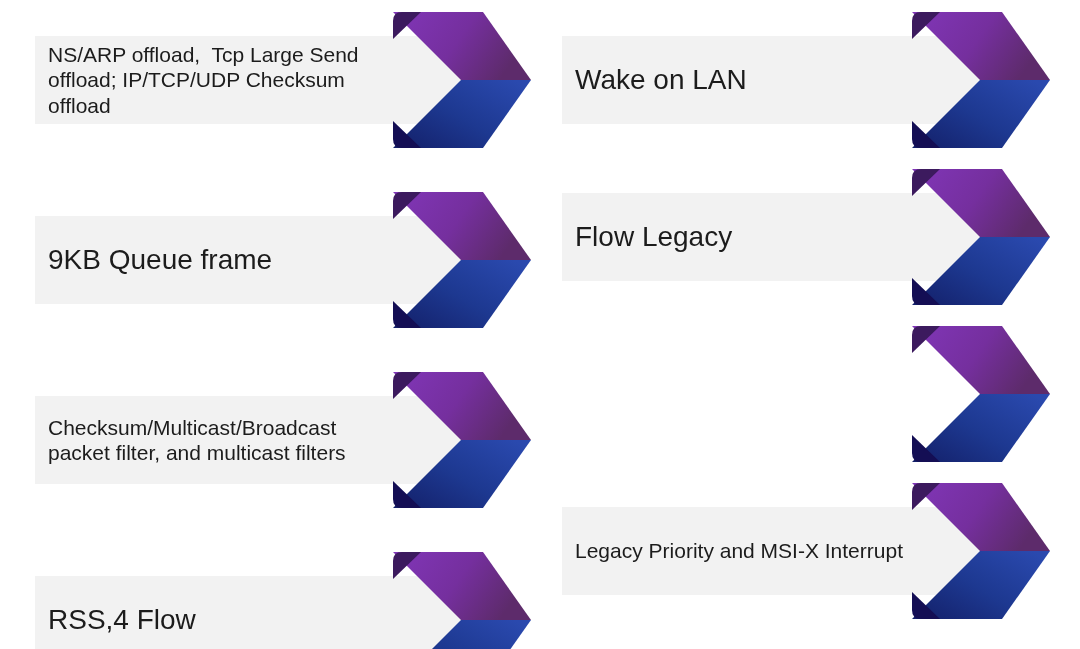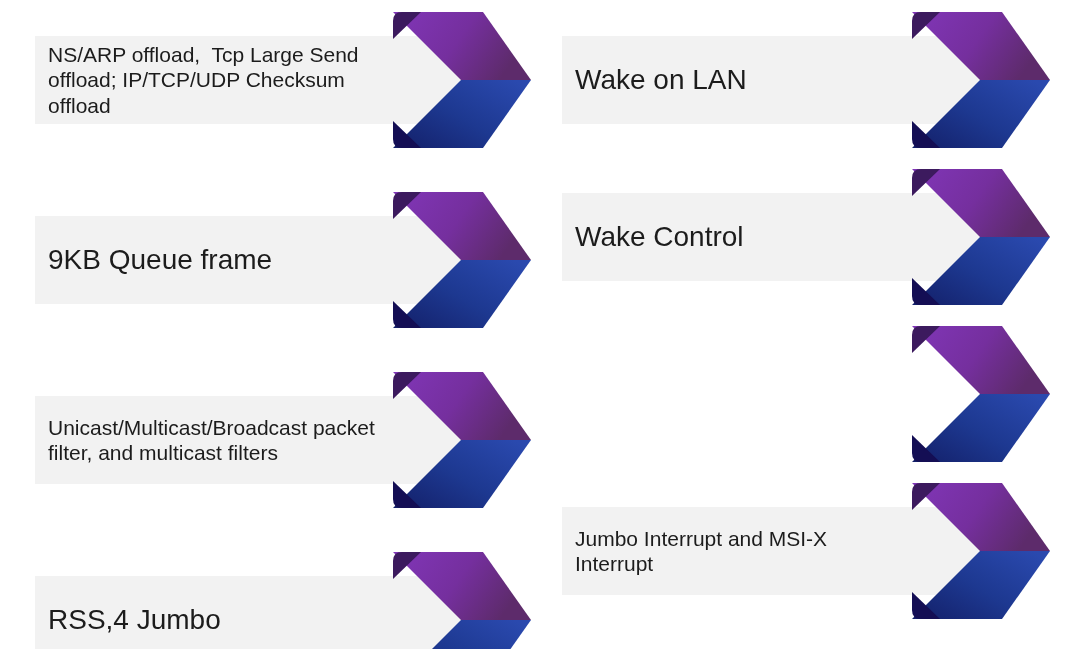--- a/index.html
+++ b/index.html
@@ -72,33 +72,33 @@
     <svg class="arrow" viewBox="0 0 138 136" xmlns="http://www.w3.org/2000/svg">
       <path class="band-purple" d="M0,0 L90,0 L138,68 L68,68 Z" fill="url(#gradPurple)"></path>
       <path class="band-blue" d="M0,136 L90,136 L138,68 L68,68 Z" fill="url(#gradBlue)"></path>
       <path class="fold-top" d="M0,9 Q0,0 9,0 L28,0 L0,27 Z" fill="#3c1a5e"></path>
       <path class="fold-bottom" d="M0,127 Q0,136 9,136 L28,136 L0,109 Z" fill="#140e54"></path>
     </svg>
   </div>
 
   <div class="cell">
     <div class="bar">
-      <div class="label small">Unicast/Multicast/Broadcast packet filter, and multicast filters</div>
+      <div class="label small">Checksum/Multicast/Broadcast packet filter, and multicast filters</div>
     </div>
     <svg class="arrow" viewBox="0 0 138 136" xmlns="http://www.w3.org/2000/svg">
       <path class="band-purple" d="M0,0 L90,0 L138,68 L68,68 Z" fill="url(#gradPurple)"></path>
       <path class="band-blue" d="M0,136 L90,136 L138,68 L68,68 Z" fill="url(#gradBlue)"></path>
       <path class="fold-top" d="M0,9 Q0,0 9,0 L28,0 L0,27 Z" fill="#3c1a5e"></path>
       <path class="fold-bottom" d="M0,127 Q0,136 9,136 L28,136 L0,109 Z" fill="#140e54"></path>
     </svg>
   </div>
 
   <div class="cell">
     <div class="bar">
-      <div class="label large">RSS,4 Jumbo</div>
+      <div class="label large">RSS,4 Flow</div>
     </div>
     <svg class="arrow" viewBox="0 0 138 136" xmlns="http://www.w3.org/2000/svg">
       <path class="band-purple" d="M0,0 L90,0 L138,68 L68,68 Z" fill="url(#gradPurple)"></path>
       <path class="band-blue" d="M0,136 L90,136 L138,68 L68,68 Z" fill="url(#gradBlue)"></path>
       <path class="fold-top" d="M0,9 Q0,0 9,0 L28,0 L0,27 Z" fill="#3c1a5e"></path>
       <path class="fold-bottom" d="M0,127 Q0,136 9,136 L28,136 L0,109 Z" fill="#140e54"></path>
     </svg>
   </div>
 </div>
 <div class="col col-right" id="col-right">
@@ -109,42 +109,42 @@
     <svg class="arrow" viewBox="0 0 138 136" xmlns="http://www.w3.org/2000/svg">
       <path class="band-purple" d="M0,0 L90,0 L138,68 L68,68 Z" fill="url(#gradPurple)"></path>
       <path class="band-blue" d="M0,136 L90,136 L138,68 L68,68 Z" fill="url(#gradBlue)"></path>
       <path class="fold-top" d="M0,9 Q0,0 9,0 L28,0 L0,27 Z" fill="#3c1a5e"></path>
       <path class="fold-bottom" d="M0,127 Q0,136 9,136 L28,136 L0,109 Z" fill="#140e54"></path>
     </svg>
   </div>
 
   <div class="cell">
     <div class="bar">
-      <div class="label large">Wake Control</div>
+      <div class="label large">Flow Legacy</div>
     </div>
     <svg class="arrow" viewBox="0 0 138 136" xmlns="http://www.w3.org/2000/svg">
       <path class="band-purple" d="M0,0 L90,0 L138,68 L68,68 Z" fill="url(#gradPurple)"></path>
       <path class="band-blue" d="M0,136 L90,136 L138,68 L68,68 Z" fill="url(#gradBlue)"></path>
       <path class="fold-top" d="M0,9 Q0,0 9,0 L28,0 L0,27 Z" fill="#3c1a5e"></path>
       <path class="fold-bottom" d="M0,127 Q0,136 9,136 L28,136 L0,109 Z" fill="#140e54"></path>
     </svg>
   </div>
 
   <div class="cell">
     <svg class="arrow" viewBox="0 0 138 136" xmlns="http://www.w3.org/2000/svg">
       <path class="band-purple" d="M0,0 L90,0 L138,68 L68,68 Z" fill="url(#gradPurple)"></path>
       <path class="band-blue" d="M0,136 L90,136 L138,68 L68,68 Z" fill="url(#gradBlue)"></path>
       <path class="fold-top" d="M0,9 Q0,0 9,0 L28,0 L0,27 Z" fill="#3c1a5e"></path>
       <path class="fold-bottom" d="M0,127 Q0,136 9,136 L28,136 L0,109 Z" fill="#140e54"></path>
     </svg>
   </div>
 
   <div class="cell">
     <div class="bar">
-      <div class="label small">Jumbo Interrupt and MSI-X Interrupt</div>
+      <div class="label small">Legacy Priority and MSI-X Interrupt</div>
     </div>
     <svg class="arrow" viewBox="0 0 138 136" xmlns="http://www.w3.org/2000/svg">
       <path class="band-purple" d="M0,0 L90,0 L138,68 L68,68 Z" fill="url(#gradPurple)"></path>
       <path class="band-blue" d="M0,136 L90,136 L138,68 L68,68 Z" fill="url(#gradBlue)"></path>
       <path class="fold-top" d="M0,9 Q0,0 9,0 L28,0 L0,27 Z" fill="#3c1a5e"></path>
       <path class="fold-bottom" d="M0,127 Q0,136 9,136 L28,136 L0,109 Z" fill="#140e54"></path>
     </svg>
   </div>
 </div>
 

